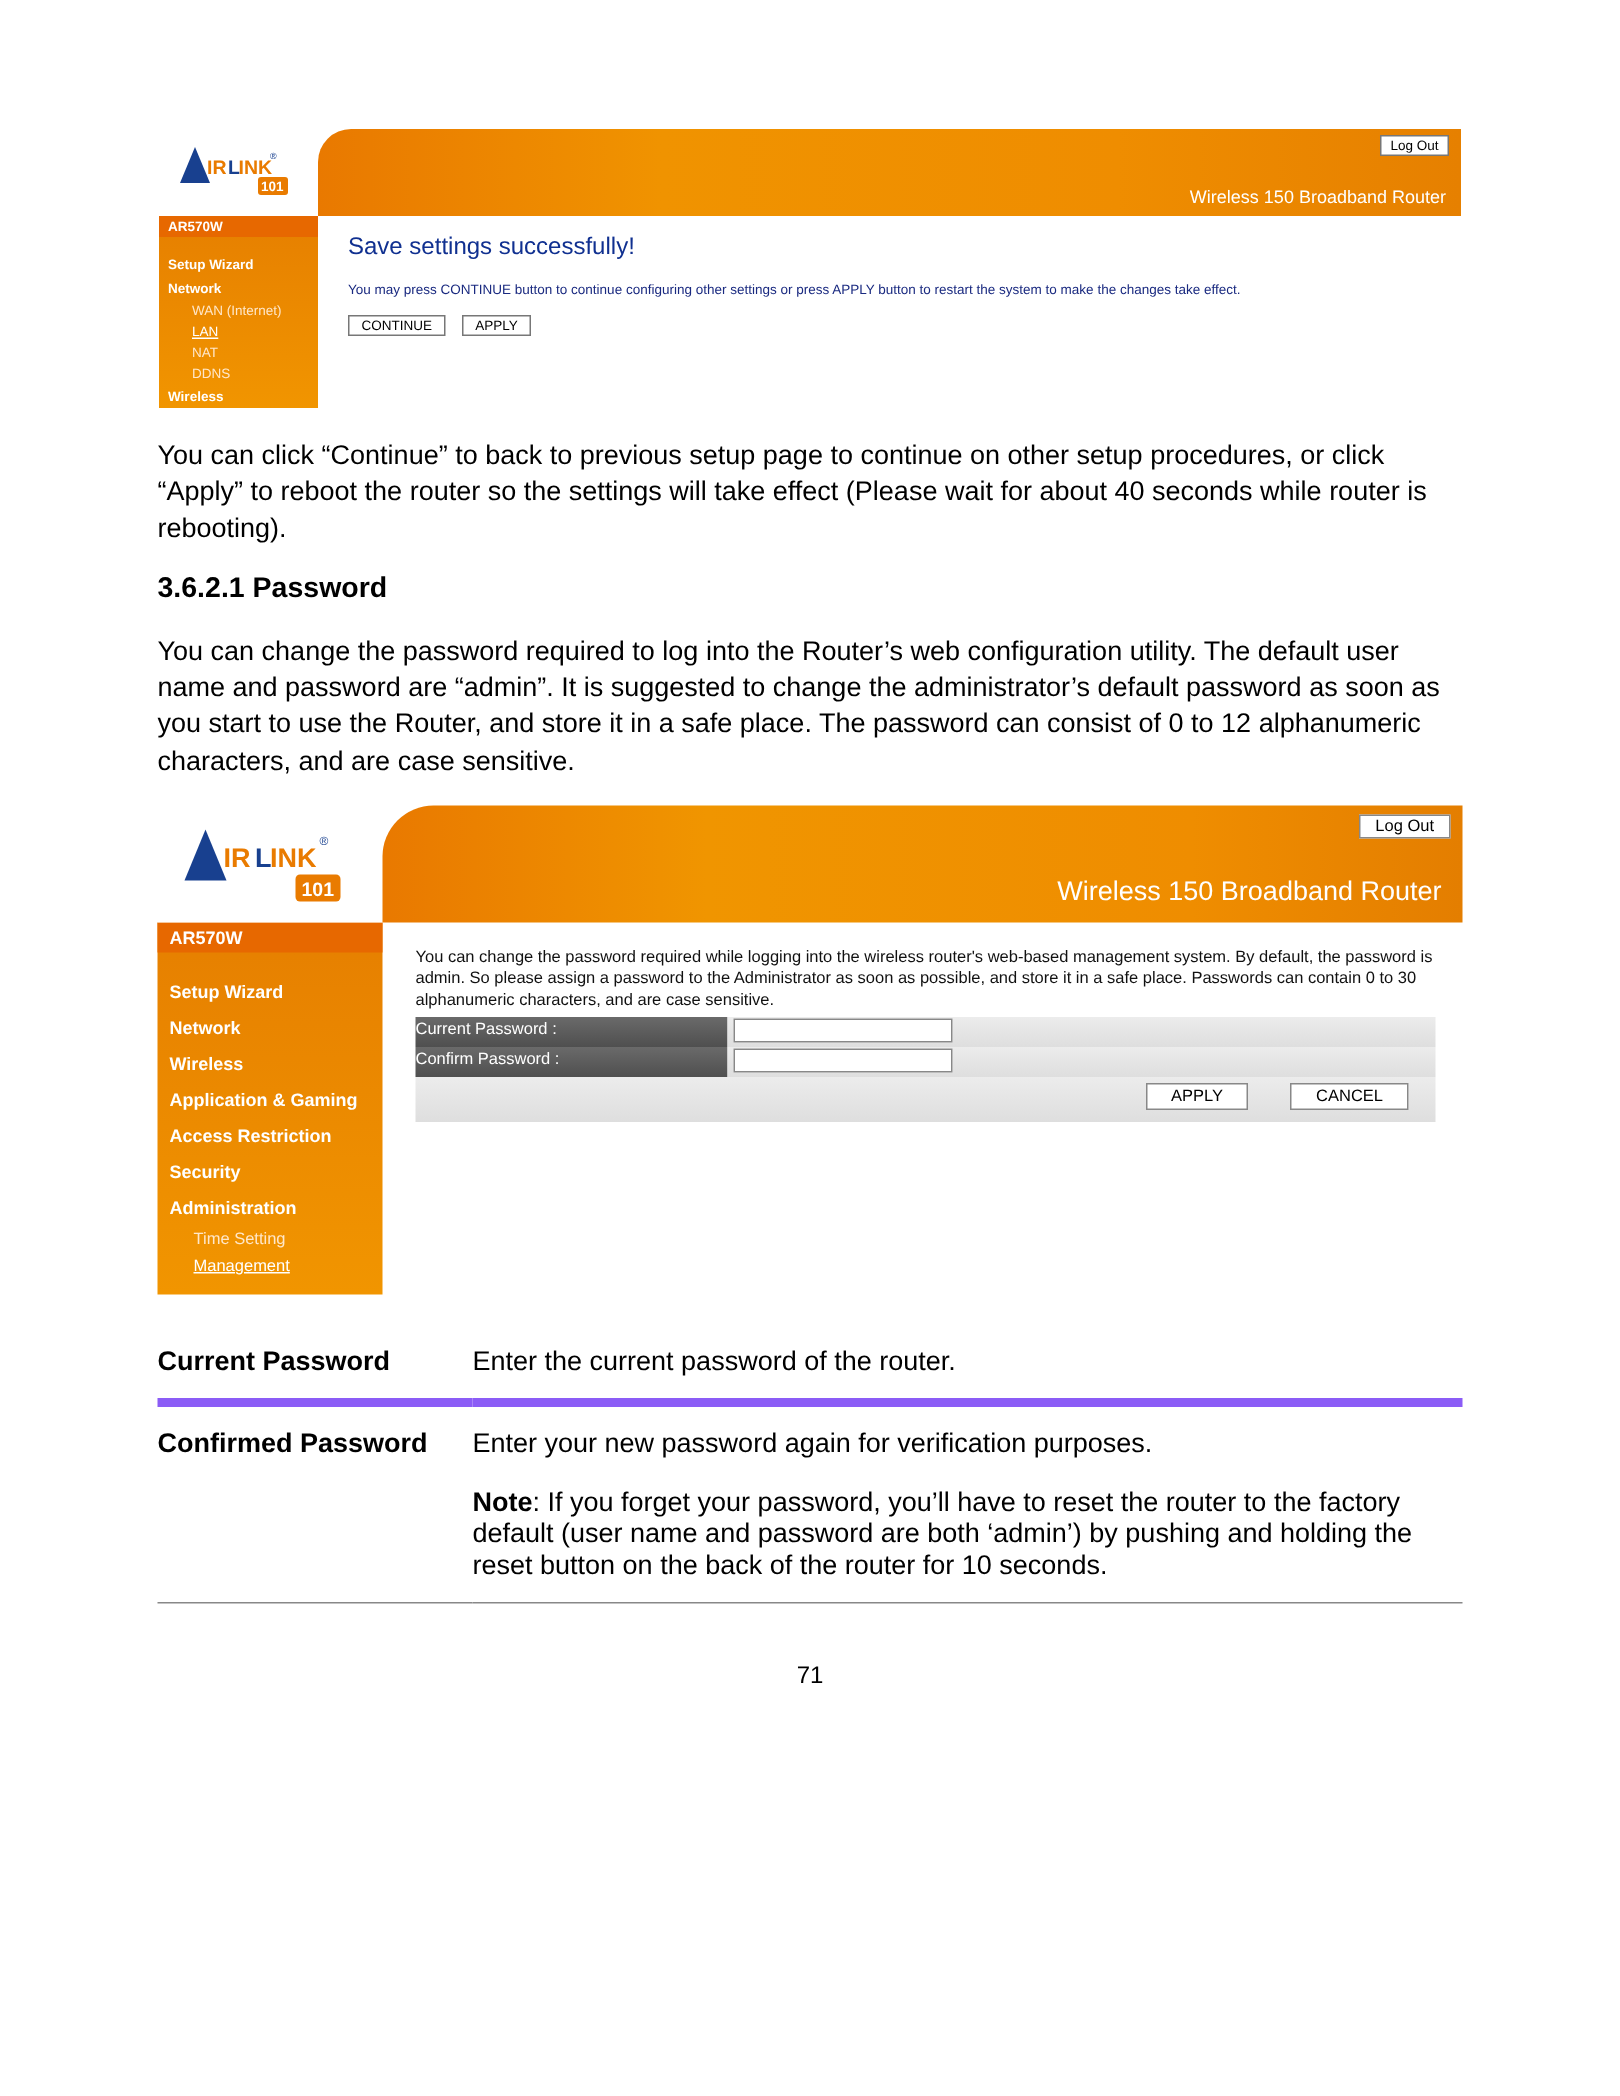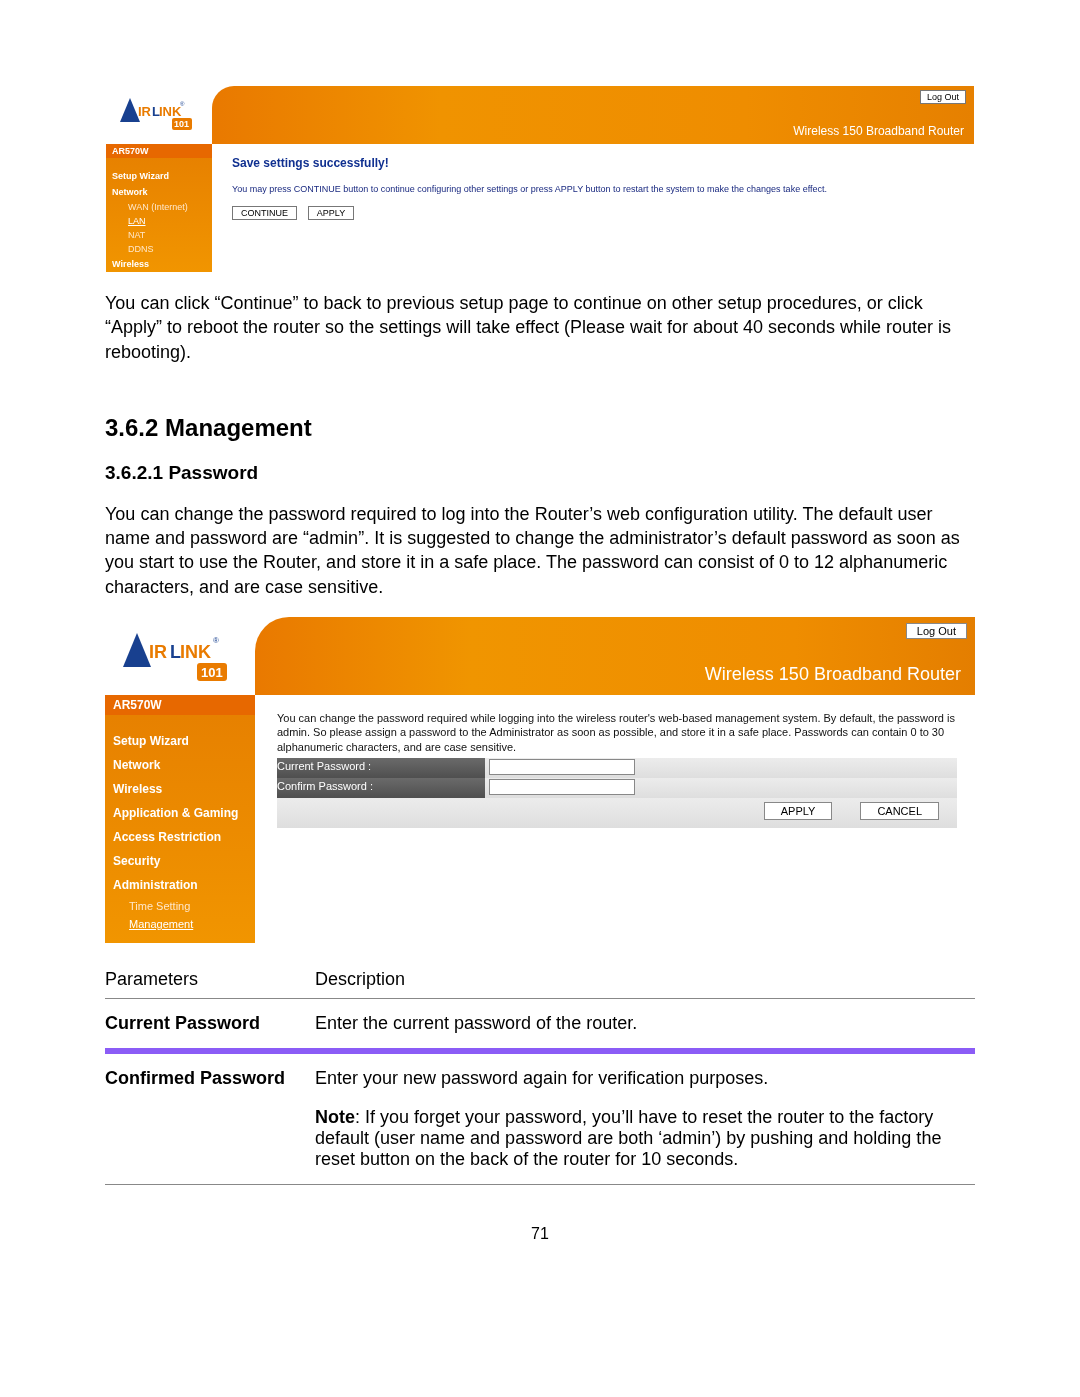--- a/index.html
+++ b/index.html
@@ -55,21 +55,21 @@
     padding:2px 6px;
   }
   .s1-nav .item{padding:3px 6px; font-weight:bold}
   .s1-nav .sub{padding:2px 6px 2px 22px; font-weight:normal; color:#ffe7c9}
   .s1-nav .sub.u{text-decoration:underline;color:#fff}
   .s1-content{
     flex:1;
     padding:12px 20px;
     font-size:10px;
   }
-  .s1-heading{color:#103090; font-weight:bold; font-size:12px; margin-bottom:14px}
+  .s1-heading{color:#103090; font-weight:normal; font-size:16px; margin-bottom:14px}
   .s1-msg{color:#1a2a80; font-size:9px; margin-bottom:12px}
   .mini-btn{
     background:#fff; border:1px solid #777; font-size:9px; padding:1px 8px; margin-right:8px;text-align:center;
   }
   
   .paratext{font-size:18px; line-height:1.35; margin:18px 0}
   h2.sect{font-size:24px; font-weight:bold; margin:50px 0 20px 0}
   h3.sub{font-size:19px; font-weight:bold; margin:12px 0}
   
   .shot2{margin-top:8px}
@@ -184,21 +184,20 @@
         <div class="s1-heading">Save settings successfully!</div>
         <div class="s1-msg">You may press CONTINUE button to continue configuring other settings or press APPLY button to restart the system to make the changes take effect.</div>
         <button class="mini-btn">CONTINUE</button>
         <button class="mini-btn">APPLY</button>
       </div>
     </div>
   </div>
 
   <div class="paratext">You can click “Continue” to back to previous setup page to continue on other setup procedures, or click “Apply” to reboot the router so the settings will take effect (Please wait for about 40 seconds while router is rebooting).</div>
 
-  <h2 class="sect">3.6.2 Management</h2>
   <h3 class="sub">3.6.2.1 Password</h3>
 
   <div class="paratext">You can change the password required to log into the Router’s web configuration utility. The default user name and password are “admin”. It is suggested to change the administrator’s default password as soon as you start to use the Router, and store it in a safe place. The password can consist of 0 to 12 alphanumeric characters, and are case sensitive.</div>
 
   <div class="shot2">
     <div class="s2-top">
       <div class="s2-logo">
         <svg width="130" height="68" viewBox="0 0 130 68">
           <path d="M10 42 L24 8 L38 42 Z" fill="#18408f"></path>
           <text x="36" y="33" font-size="18" font-weight="bold" font-family="Arial" fill="#e97b00">IR</text>
@@ -242,24 +241,20 @@
         <div class="actionbar">
           <button class="abtn">APPLY</button>
           <button class="abtn">CANCEL</button>
         </div>
       </div>
     </div>
   </div>
 
   <table class="ptab">
     <tbody>
-        <tr>
-      <th>Parameters</th>
-      <th>Description</th>
-    </tr>
     <tr>
       <td class="param">Current Password</td>
       <td>Enter the current password of the router.</td>
     </tr>
     <tr class="last">
       <td class="param" style="border-bottom:none">Confirmed Password</td>
       <td style="border-bottom:none">Enter your new password again for verification purposes.</td>
     </tr>
     <tr class="last">
       <td class="param" style="padding-top:4px"></td>

